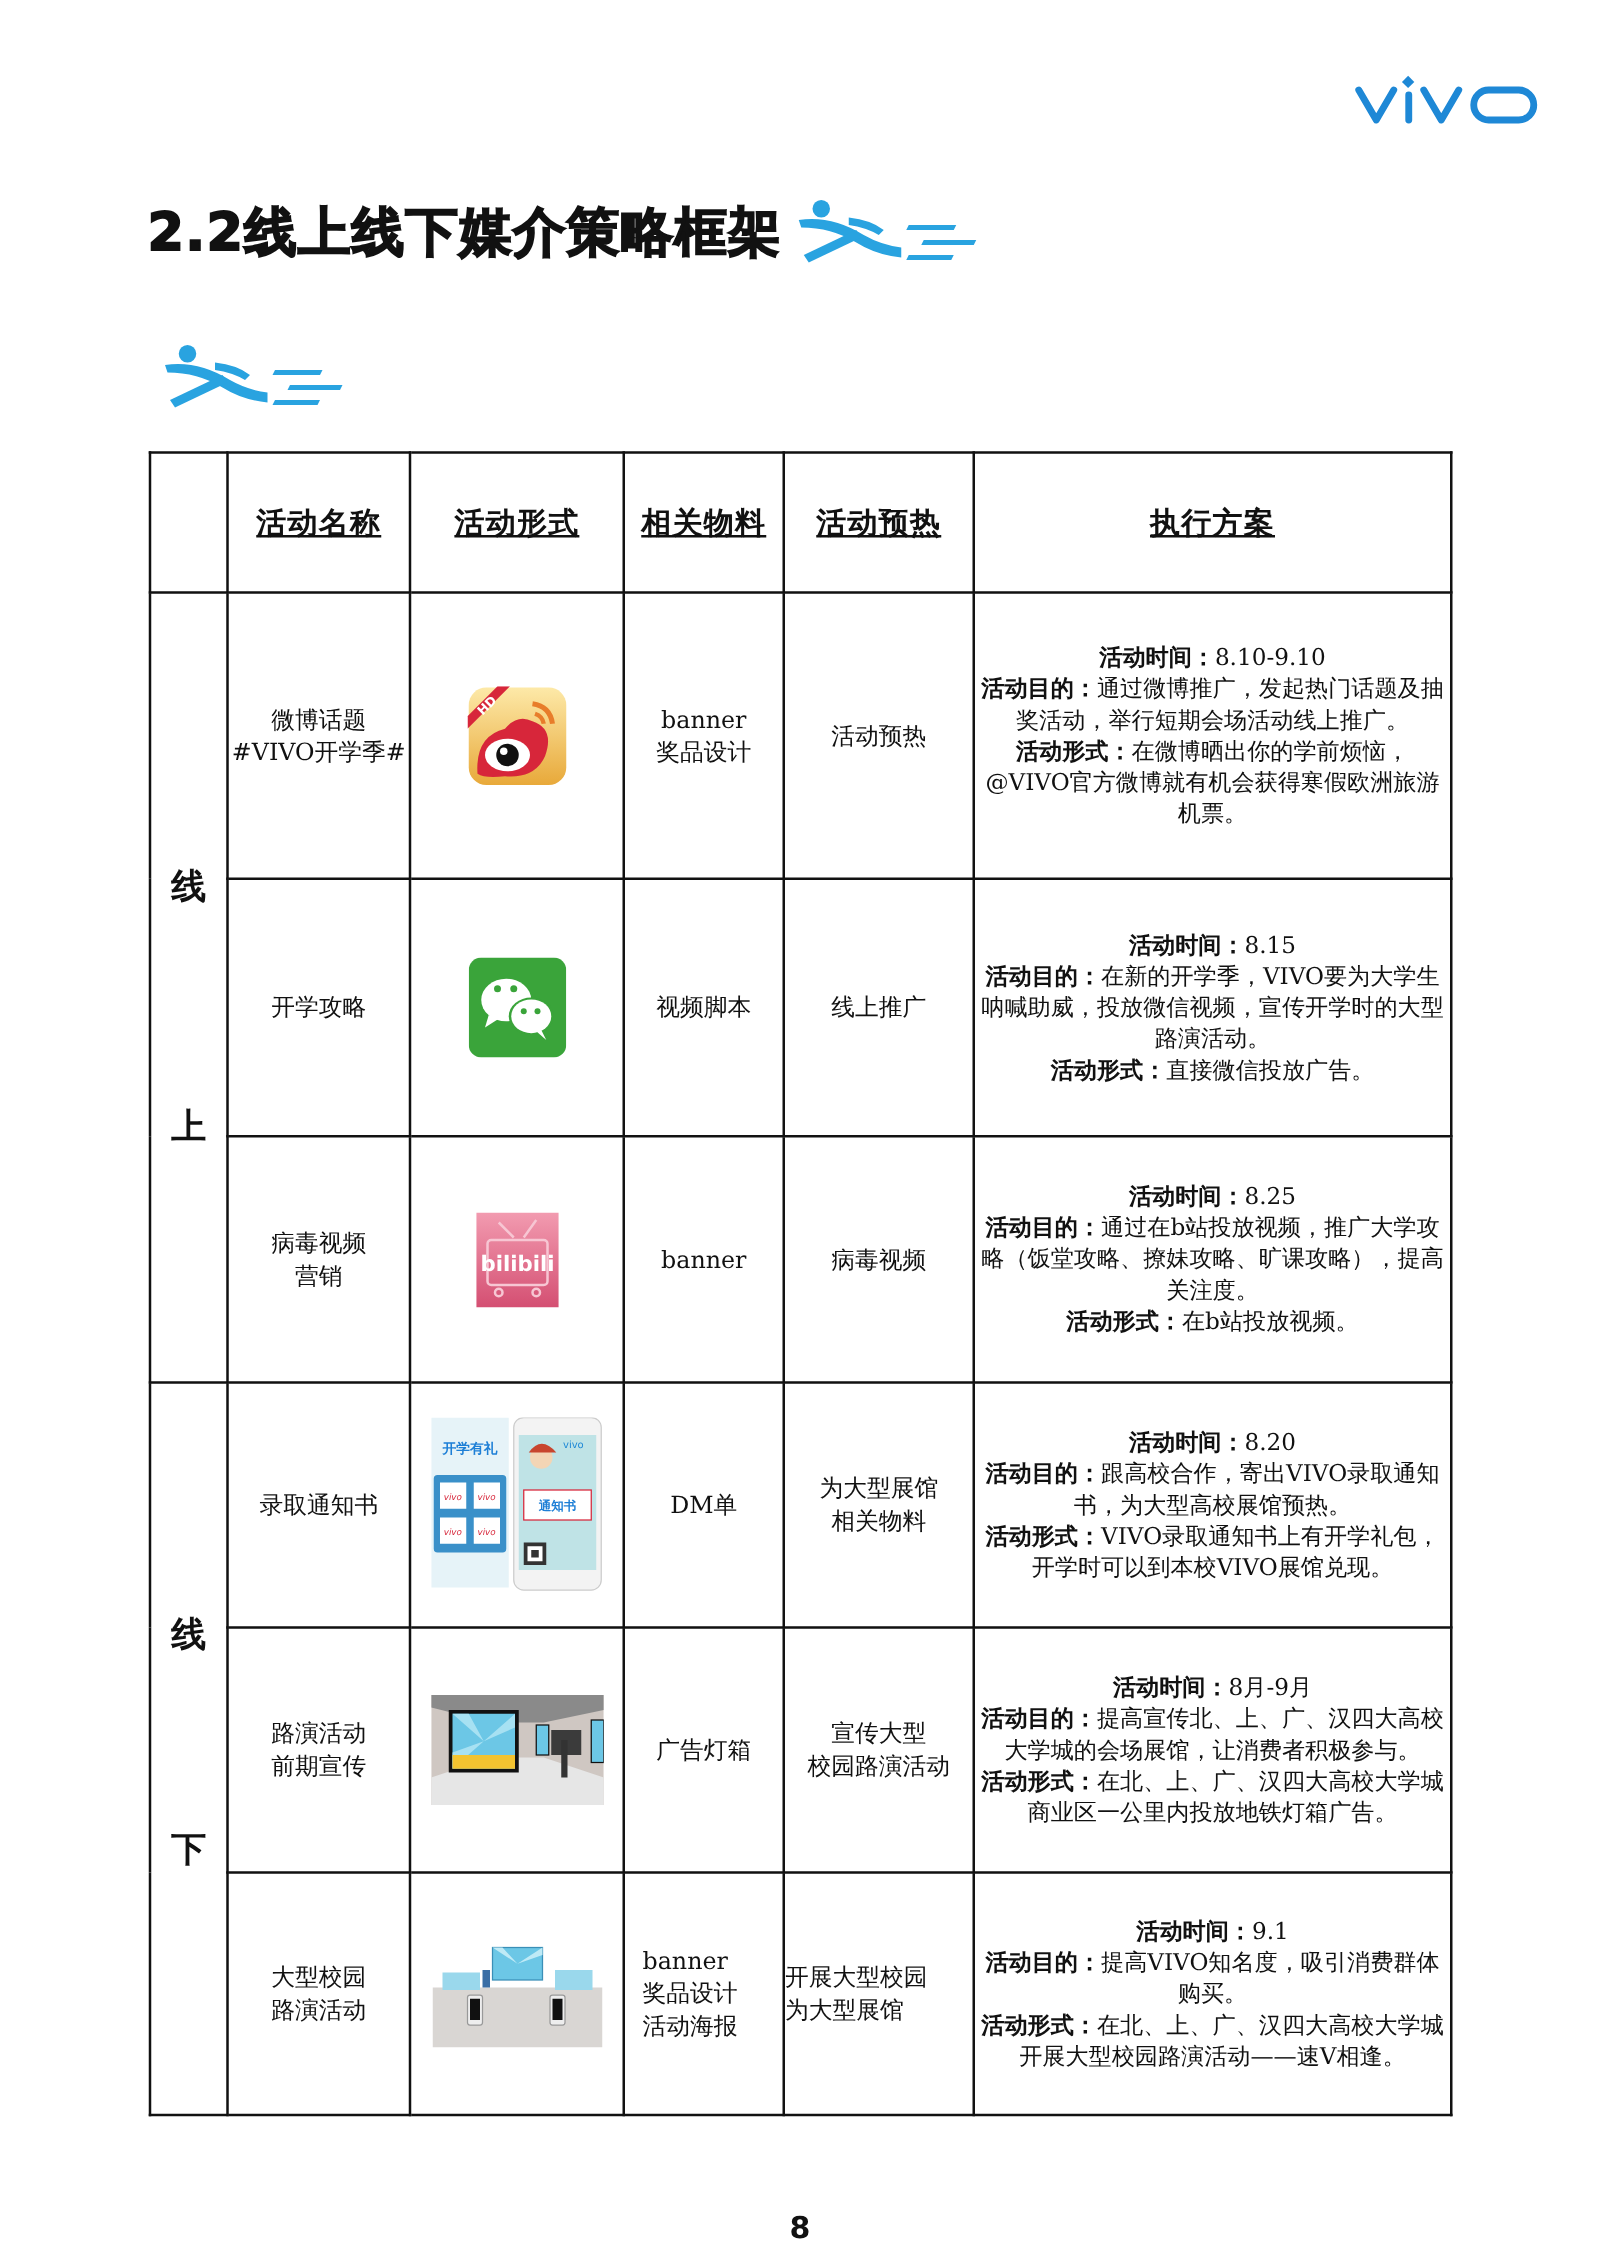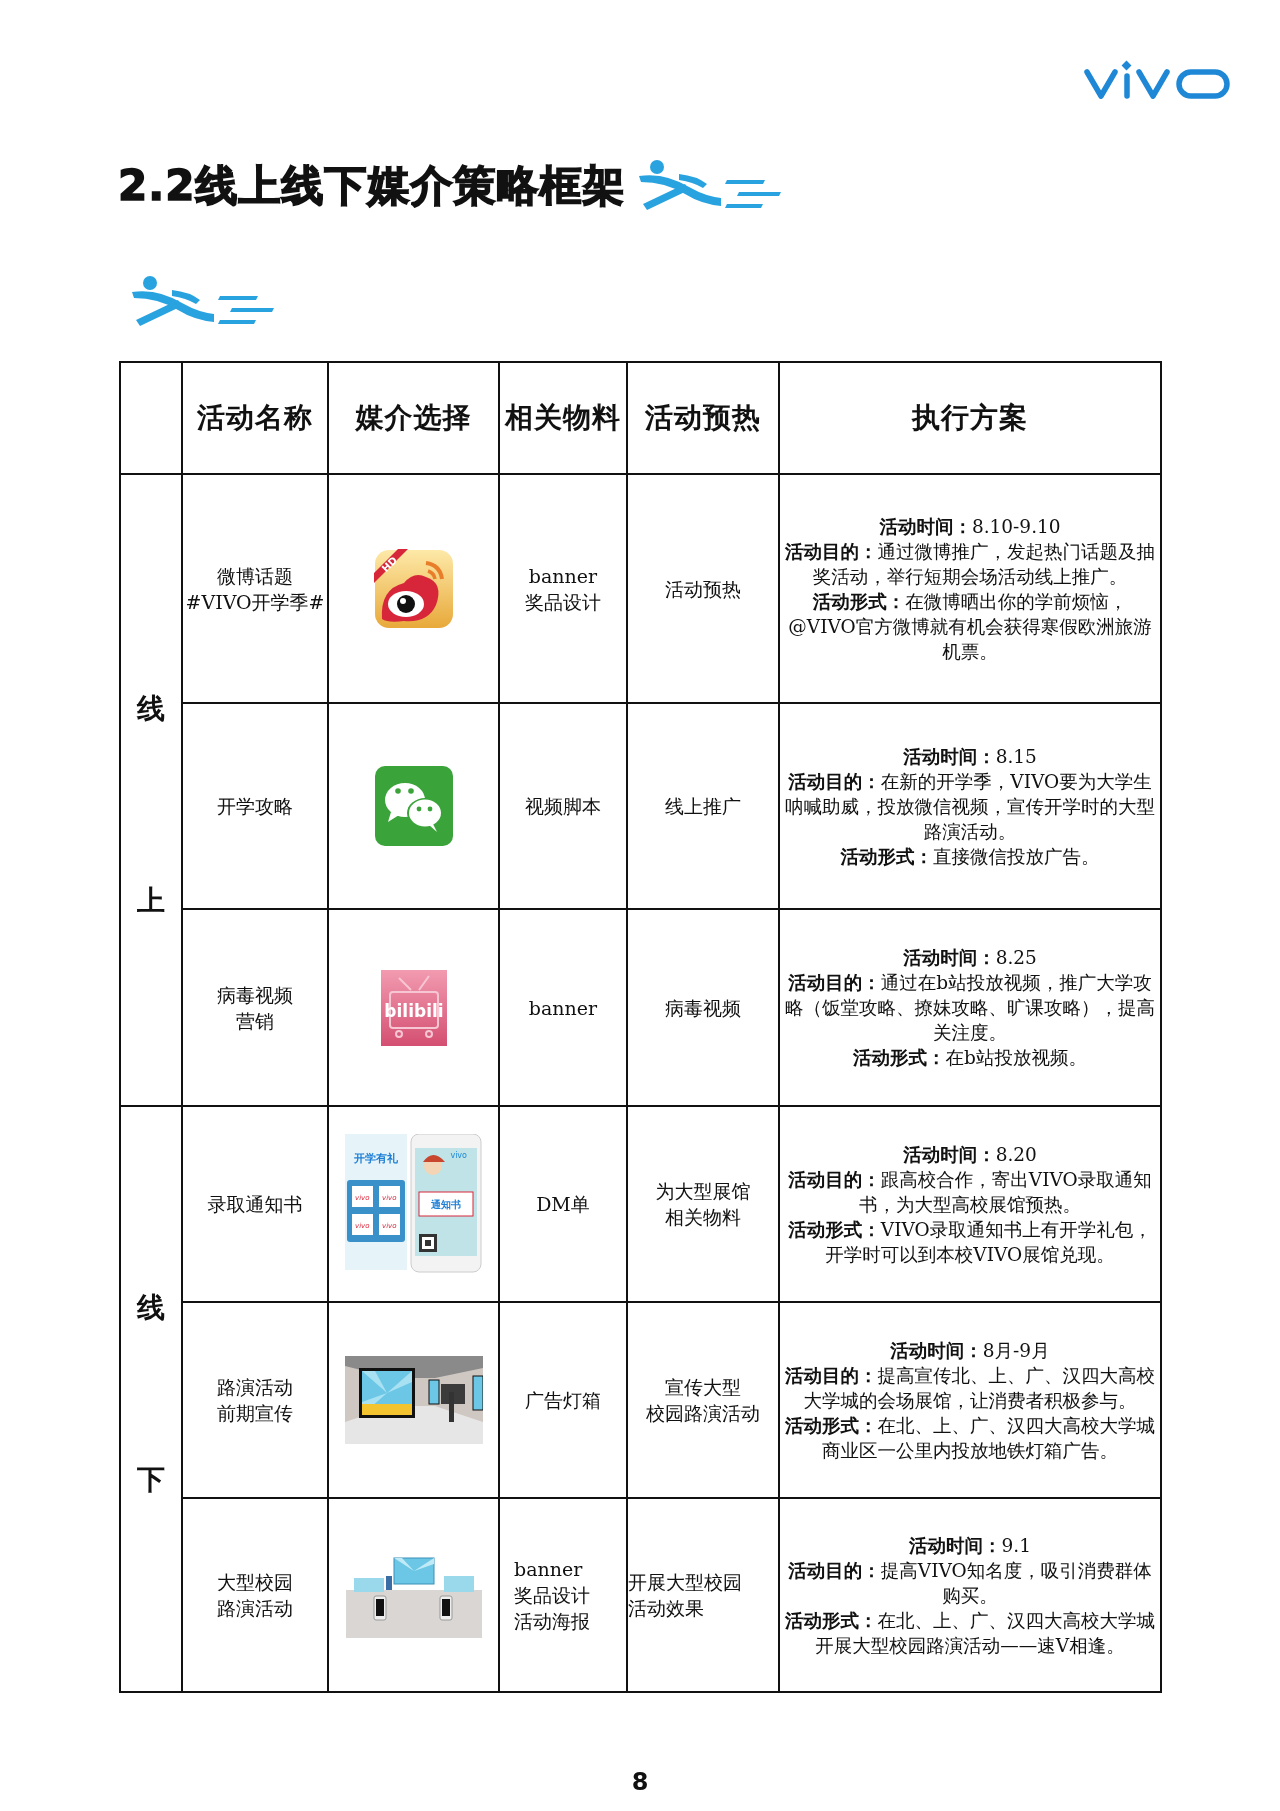--- a/index.html
+++ b/index.html
@@ -23,21 +23,21 @@
   table.plan {
     position: absolute; left: 119px; top: 361px;
     width: 1041px; border-collapse: collapse; table-layout: fixed;
     border: 2px solid #111;
   }
   table.plan td, table.plan th {
     border: 2px solid #111; padding: 0; text-align: center; vertical-align: middle;
   }
   .hdr th {
     height: 110px; font-family: "DejaVu Sans", "Liberation Sans", sans-serif;
-    font-weight: bold; font-size: 28px; letter-spacing: 1px;
+    font-weight: bold; font-size: 24px; letter-spacing: 1px; text-decoration: underline;
   }
   .side {
     font-family: "DejaVu Sans", "Liberation Sans", sans-serif; font-weight: 900;
     font-size: 28px;
   }
   .side-inner { display: flex; flex-direction: column; justify-content: space-between; align-items: center; }
   .cell-text { font-size: 19px; line-height: 26px; padding: 0 8px; }
   .plan-text {
     text-align: left; font-size: 18.5px; line-height: 25px; padding: 6px 12px 10px 14px;
     vertical-align: middle;
@@ -96,21 +96,21 @@
       <col style="width:146px">
       <col style="width:171px">
     <col style="width:128px">
       <col style="width:152px">
       <col style="width:382px">
   </colgroup>
   <tbody>
       <tr class="hdr">
     <th></th>
     <th>活动名称</th>
-    <th>媒介选择</th>
+    <th>活动形式</th>
     <th>相关物料</th>
     <th>活动预热</th>
     <th>执行方案</th>
   </tr>
 
   <tr style="height:229px">
     <td rowspan="3" class="side">
       <div class="side-inner" style="height:560px; padding:0;">
         <span style="margin-top:180px">线</span>
         <span style="margin-bottom:150px">上</span>
@@ -334,21 +334,21 @@
         </svg>
       </div>
     </td>
     <td class="cell-text">
           <div style="white-space:pre-line; text-align:left; padding-left:14px">banner
 奖品设计
 活动海报</div>
         </td>
     <td class="cell-text">
           <div style="white-space:pre-line; text-align:left">开展大型校园
-活动效果</div>
+为大型展馆</div>
         </td>
     <td class="plan-text">
       <div><span class="lbl">活动时间：</span><span>9.1</span></div>
       <div><span class="lbl">活动目的：</span><span>提高VIVO知名度，吸引消费群体购买。</span></div>
       <div><span class="lbl">活动形式：</span><span>在北、上、广、汉四大高校大学城开展大型校园路演活动——速V相逢。</span></div>
     </td>
   </tr>
 </tbody>
   </table>
 

